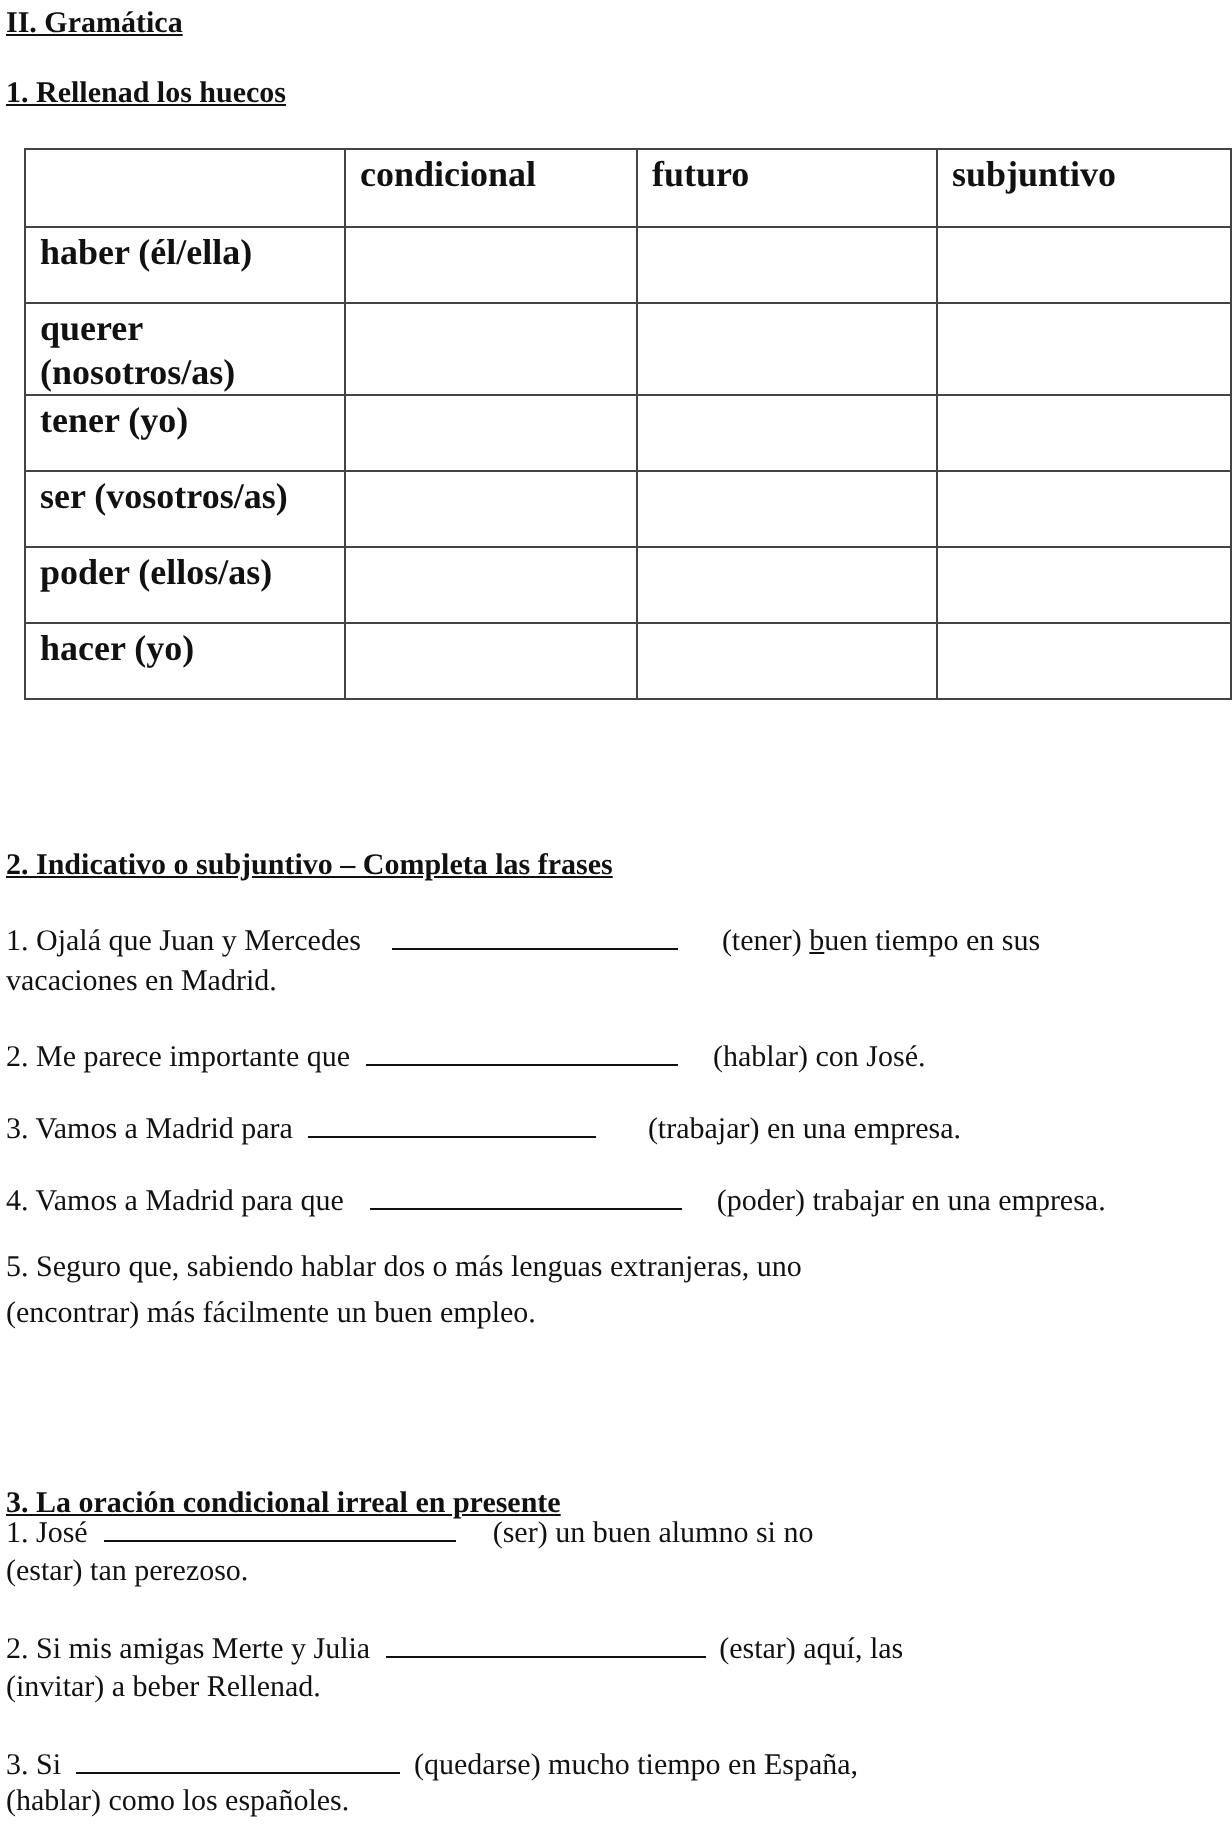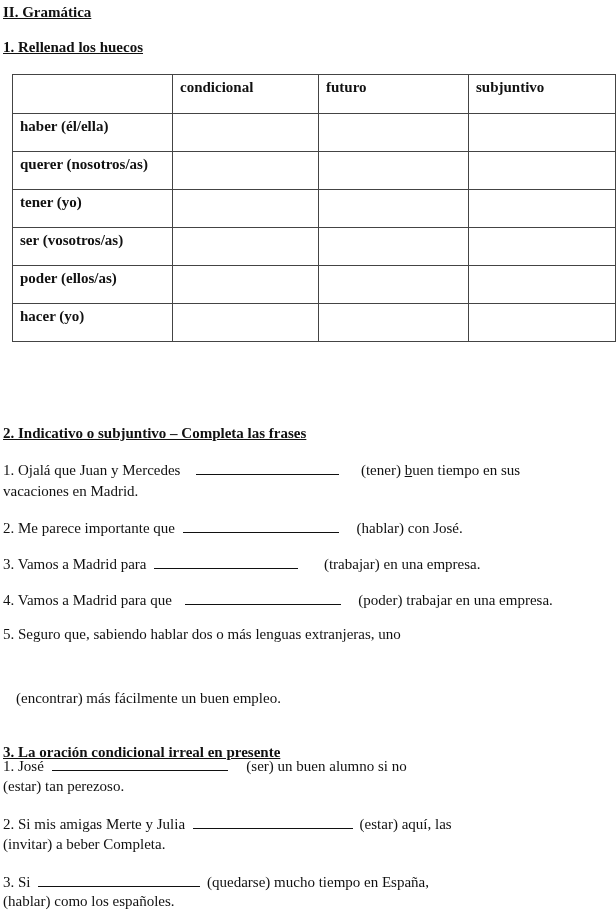--- a/index.html
+++ b/index.html
@@ -2,21 +2,21 @@
 <html><head>
 <meta charset="utf-8">
 <style>
   html, body { margin:0; padding:0; background:#ffffff; }
   body { width:616px; height:912px; position:relative; overflow:hidden;
          font-family:"Liberation Serif", serif; color:#111; font-size:15px; }
   .abs { position:absolute; white-space:nowrap; }
   .h { font-weight:bold; text-decoration:underline; }
   table.grid { position:absolute; left:12px; top:74px; border-collapse:collapse; }
   table.grid td { border:1.3px solid #444; height:38px; vertical-align:top;
-                  padding:0 0 0 7px; font-weight:bold; font-size:15px; line-height:22px; box-sizing:border-box; }
+                  padding:0 0 0 7px; font-weight:bold; font-size:18px; line-height:22px; box-sizing:border-box; }
   table.grid td.c0 { width:160px; }
   table.grid td.c1 { width:146px; }
   table.grid td.c2 { width:150px; }
   table.grid td.c3 { width:147px; }
   table.grid tr.head td { height:39px; padding-top:1px; }
   table.grid tr.row td { padding-top:1px; }
   .blank { display:inline-block; border-bottom:1px solid #111; height:14px; vertical-align:baseline; }
   .u { text-decoration:underline; }
 </style>
 </head>
@@ -93,36 +93,36 @@
   <span style="margin-left:22px;">(trabajar) en una empresa.</span>
 </div>
 
 <div class="abs" style="left:3px;top:590px;">
   <span>4. Vamos a Madrid para que</span>
   <span class="blank" style="width:156px;margin-left:9px;"></span>
   <span style="margin-left:14px;">(poder)  trabajar en una empresa.</span>
 </div>
 
 <div class="abs" style="left:3px;top:626px;">5. Seguro que, sabiendo hablar dos o más lenguas extranjeras, uno</div>
-<div class="abs" style="left:16px;top:649px;margin-top:41px;">(encontrar)  más fácilmente un buen empleo.</div>
+<div class="abs" style="left:3px;top:649px;">(encontrar)  más fácilmente un buen empleo.</div>
 
 <div class="abs h" style="left:3px;top:720px;margin-top:24px;">3. La oración condicional irreal en presente</div>
 
 <div class="abs" style="left:3px;top:756px;">
   <span>1. José</span>
   <span class="blank" style="width:176px;margin-left:4px;"></span>
   <span style="margin-left:15px;">(ser) un buen alumno si no</span>
 </div>
 <div class="abs" style="left:3px;top:778px;">(estar) tan perezoso.</div>
 
 <div class="abs" style="left:3px;top:814px;">
   <span>2. Si mis amigas Merte y Julia</span>
   <span class="blank" style="width:160px;margin-left:4px;"></span>
   <span style="margin-left:3px;">(estar) aquí, las</span>
 </div>
-<div class="abs" style="left:3px;top:836px;">(invitar) a beber Completa.</div>
+<div class="abs" style="left:3px;top:836px;">(invitar) a beber Rellenad.</div>
 
 <div class="abs" style="left:3px;top:872px;">
   <span>3. Si</span>
   <span class="blank" style="width:162px;margin-left:4px;"></span>
   <span style="margin-left:3px;">(quedarse) mucho tiempo en España,</span>
 </div>
 <div class="abs" style="left:3px;top:893px;">(hablar) como los españoles.</div>
 
 </body></html>

